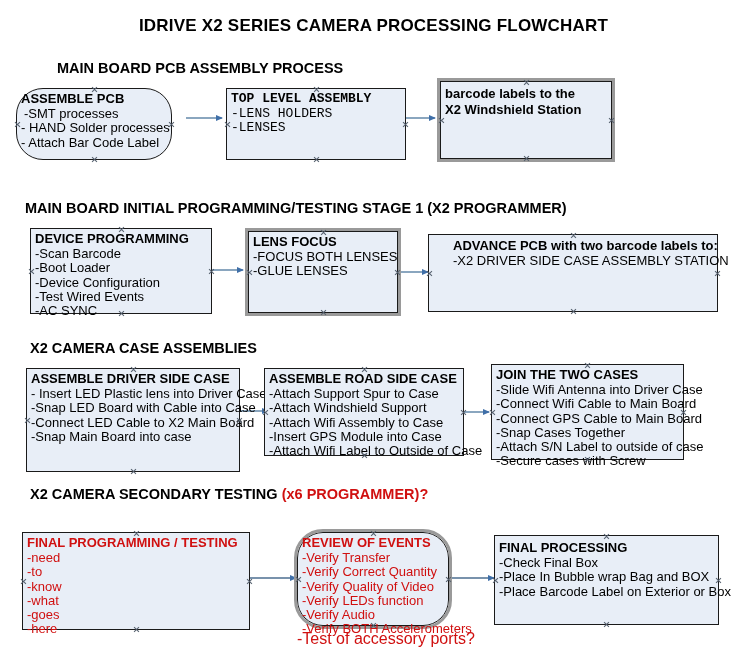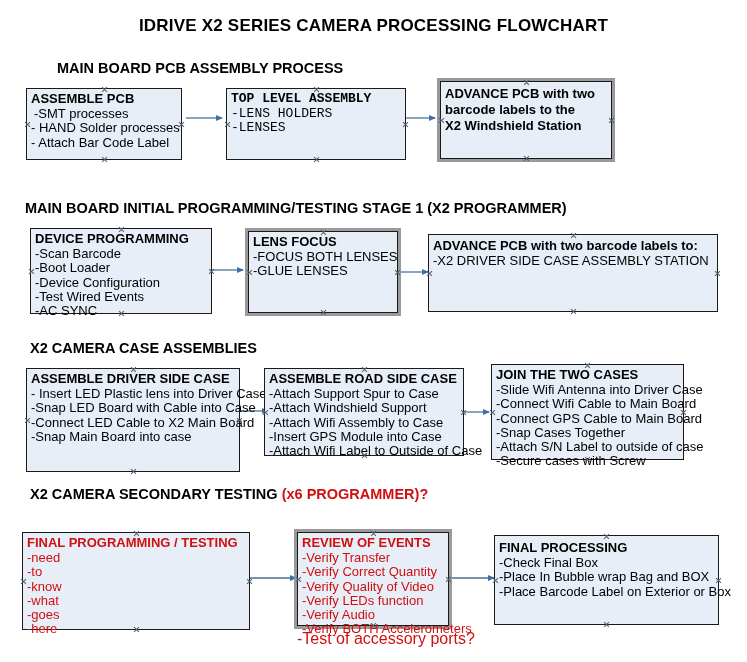--- a/index.html
+++ b/index.html
@@ -91,21 +91,21 @@
   <line x1="250" y1="578" x2="296" y2="578" stroke="#4b6e90" stroke-width="1.6" marker-end="url(#arrow)"></line>
   <line x1="448" y1="578" x2="494" y2="578" stroke="#4b6e90" stroke-width="1.6" marker-end="url(#arrow)"></line>
 </svg>
 
 <div class="title">IDRIVE X2  SERIES CAMERA PROCESSING FLOWCHART</div>
 
 <div class="section-head" style="left:25px;top:60px;margin-left:32px;">
   <span>MAIN BOARD PCB ASSEMBLY PROCESS</span>
 </div>
 
-<div class="box" style="left:26px;top:88px;width:156px;height:72px;">
+<div class="box" style="left:16px;top:88px;width:156px;height:72px;border-radius:27px;">
   <div class="body">
     <div class="hd">ASSEMBLE PCB</div>
     <div class="ln" style="padding-left:3px;">-SMT processes</div>
     <div class="ln">- HAND Solder processes</div>
     <div class="ln">- Attach Bar Code Label</div>
   </div>
   <span class="handle" style="left:50%;top:0;"></span>
   <span class="handle" style="left:0;top:50%;"></span>
   <span class="handle" style="left:100%;top:50%;"></span>
   <span class="handle" style="left:50%;top:100%;"></span>
@@ -118,21 +118,20 @@
     <div class="ln">-LENSES</div>
   </div>
   <span class="handle" style="left:50%;top:0;"></span>
   <span class="handle" style="left:0;top:50%;"></span>
   <span class="handle" style="left:100%;top:50%;"></span>
   <span class="handle" style="left:50%;top:100%;"></span>
 </div>
 
 <div class="box selected" style="left:440px;top:81px;width:172px;height:78px;">
   <div class="body" style="top:4px;">
-    <div class="hd wrap">ADVANCE PCB with two</div>
     <div class="hd wrap">barcode labels to the</div>
     <div class="hd wrap"> X2 Windshield Station</div>
   </div>
   <span class="handle" style="left:50%;top:0;"></span>
   <span class="handle" style="left:0;top:50%;"></span>
   <span class="handle" style="left:100%;top:50%;"></span>
   <span class="handle" style="left:50%;top:100%;"></span>
 </div>
 
 <div class="section-head" style="left:25px;top:200px;">
@@ -160,21 +159,21 @@
     <div class="ln">-FOCUS BOTH LENSES</div>
     <div class="ln">-GLUE LENSES</div>
   </div>
   <span class="handle" style="left:50%;top:0;"></span>
   <span class="handle" style="left:0;top:50%;"></span>
   <span class="handle" style="left:100%;top:50%;"></span>
   <span class="handle" style="left:50%;top:100%;"></span>
 </div>
 
 <div class="box" style="left:428px;top:234px;width:290px;height:78px;">
-  <div class="body" style="top:3px;">
+  <div class="body" style="top:3px;margin-left:20px;">
     <div class="hd">ADVANCE PCB with two barcode labels to:</div>
     <div class="ln">-X2 DRIVER  SIDE  CASE  ASSEMBLY STATION</div>
   </div>
   <span class="handle" style="left:50%;top:0;"></span>
   <span class="handle" style="left:0;top:50%;"></span>
   <span class="handle" style="left:100%;top:50%;"></span>
   <span class="handle" style="left:50%;top:100%;"></span>
 </div>
 
 <div class="section-head" style="left:30px;top:340px;">
@@ -239,21 +238,21 @@
     <div class="ln">-what</div>
     <div class="ln">-goes</div>
     <div class="ln">-here</div>
   </div>
   <span class="handle" style="left:50%;top:0;"></span>
   <span class="handle" style="left:0;top:50%;"></span>
   <span class="handle" style="left:100%;top:50%;"></span>
   <span class="handle" style="left:50%;top:100%;"></span>
 </div>
 
-<div class="box red selected" style="left:297px;top:532px;width:152px;height:94px;">
+<div class="box red selected" style="left:297px;top:532px;width:152px;height:94px;border-radius:26px;">
   <div class="body">
     <div class="hd">REVIEW OF EVENTS</div>
     <div class="ln">-Verify Transfer</div>
     <div class="ln">-Verify Correct Quantity</div>
     <div class="ln">-Verify Quality of Video</div>
     <div class="ln">-Verify LEDs function</div>
     <div class="ln">-Verify Audio</div>
     <div class="ln">-Verify BOTH Accelerometers</div>
   </div>
   <span class="handle" style="left:50%;top:0;"></span>

